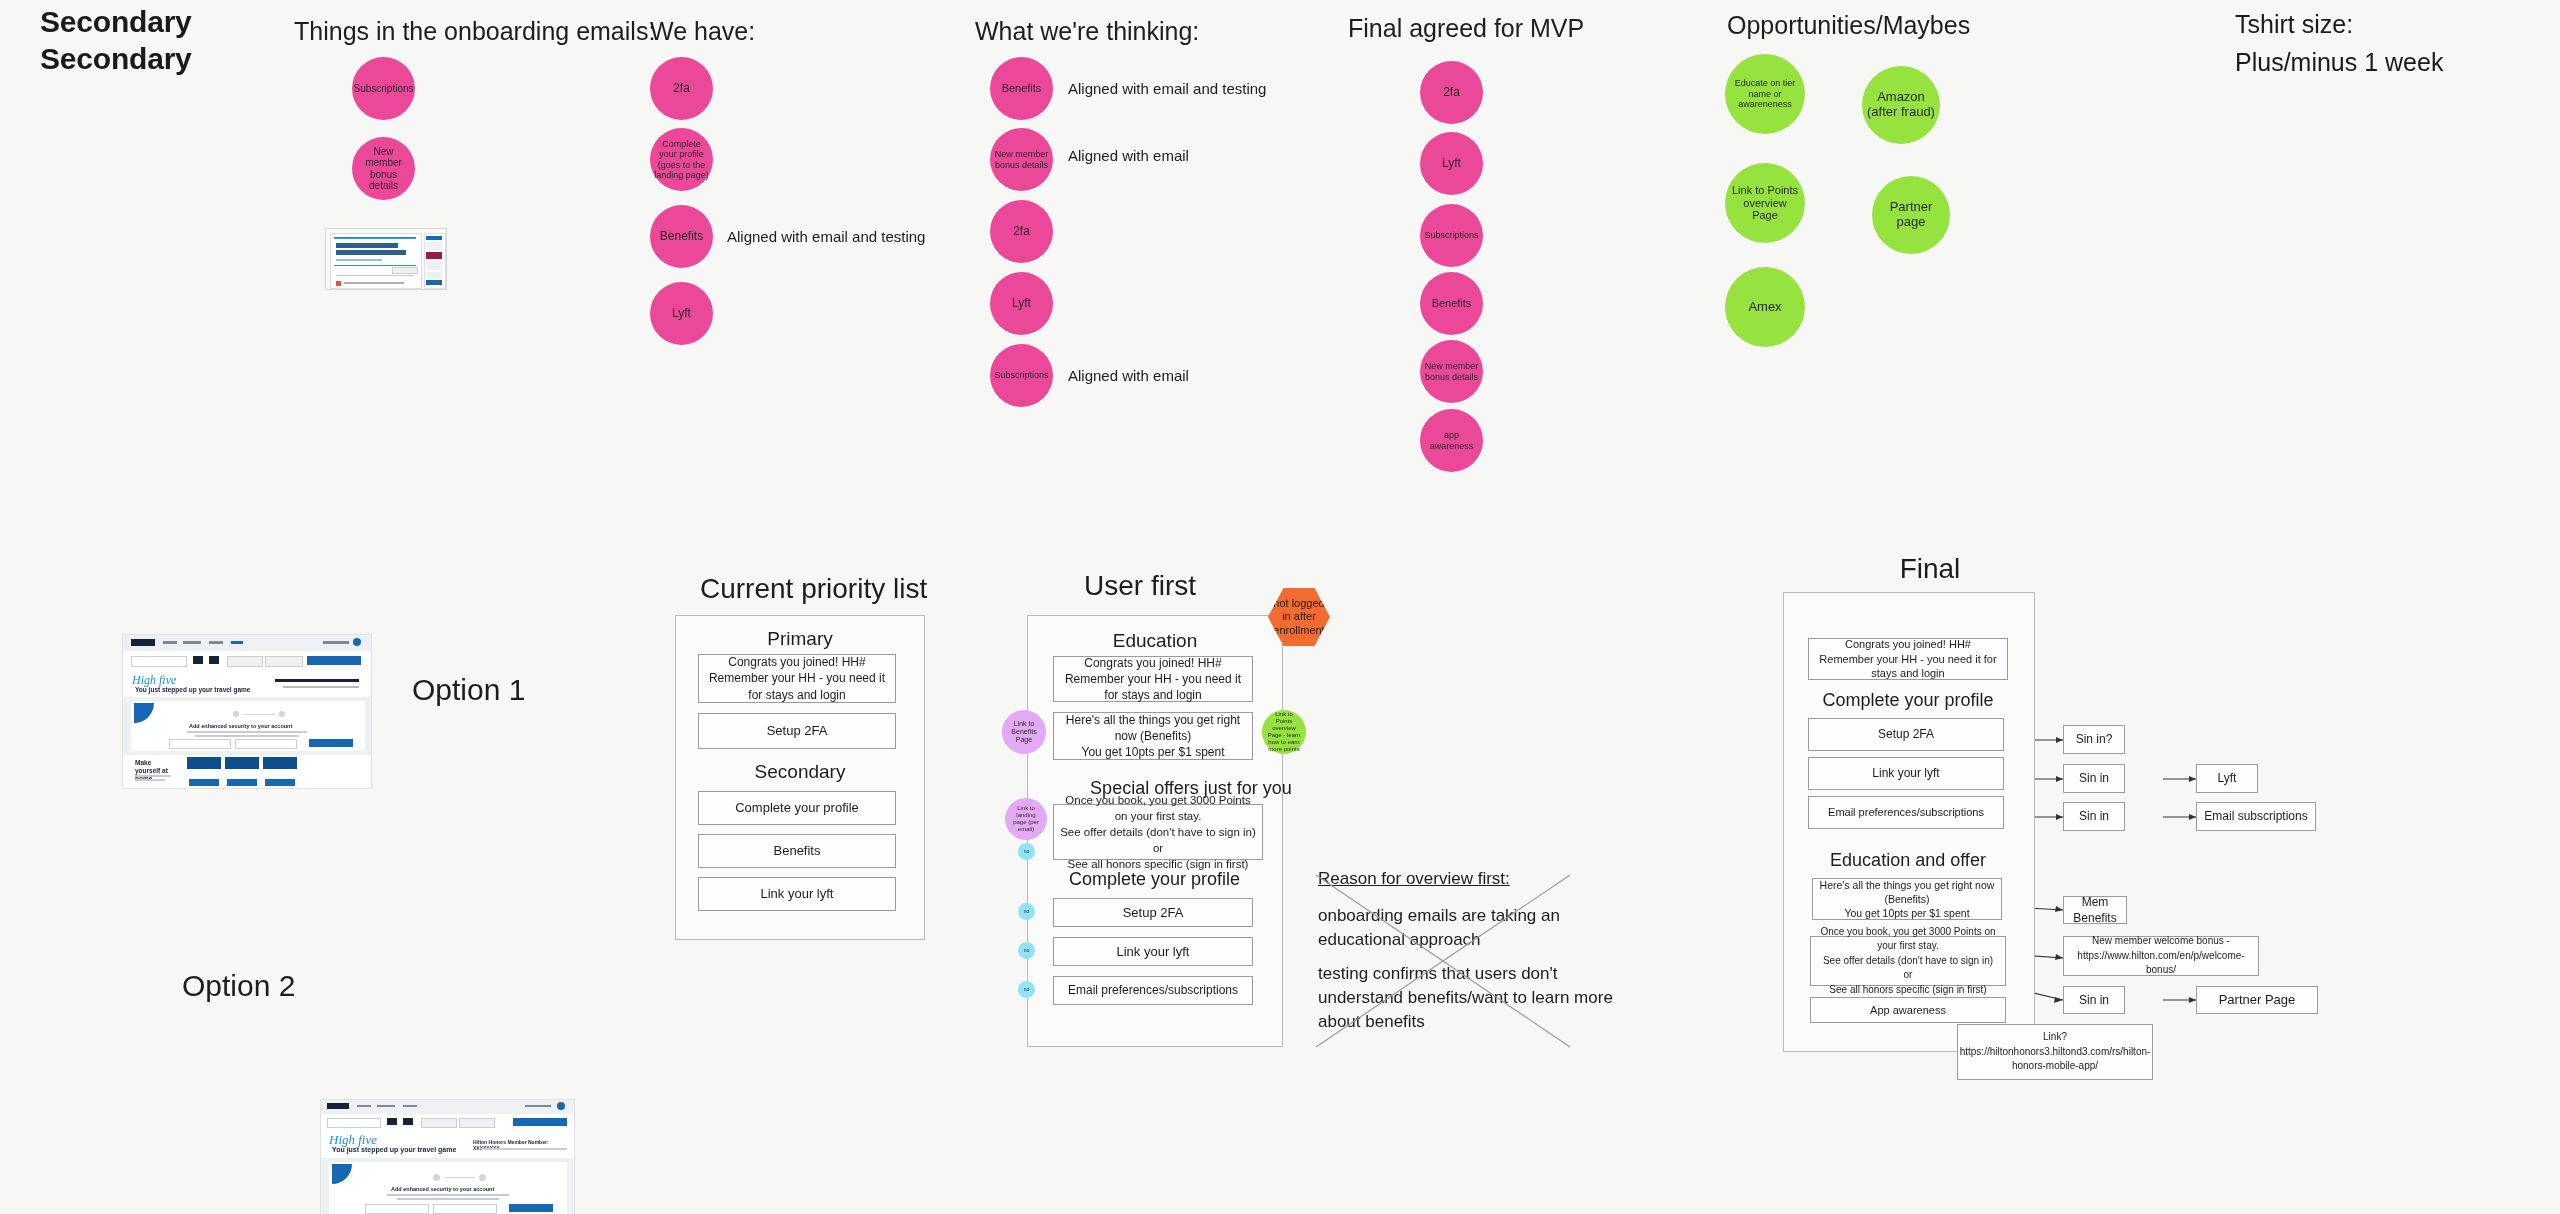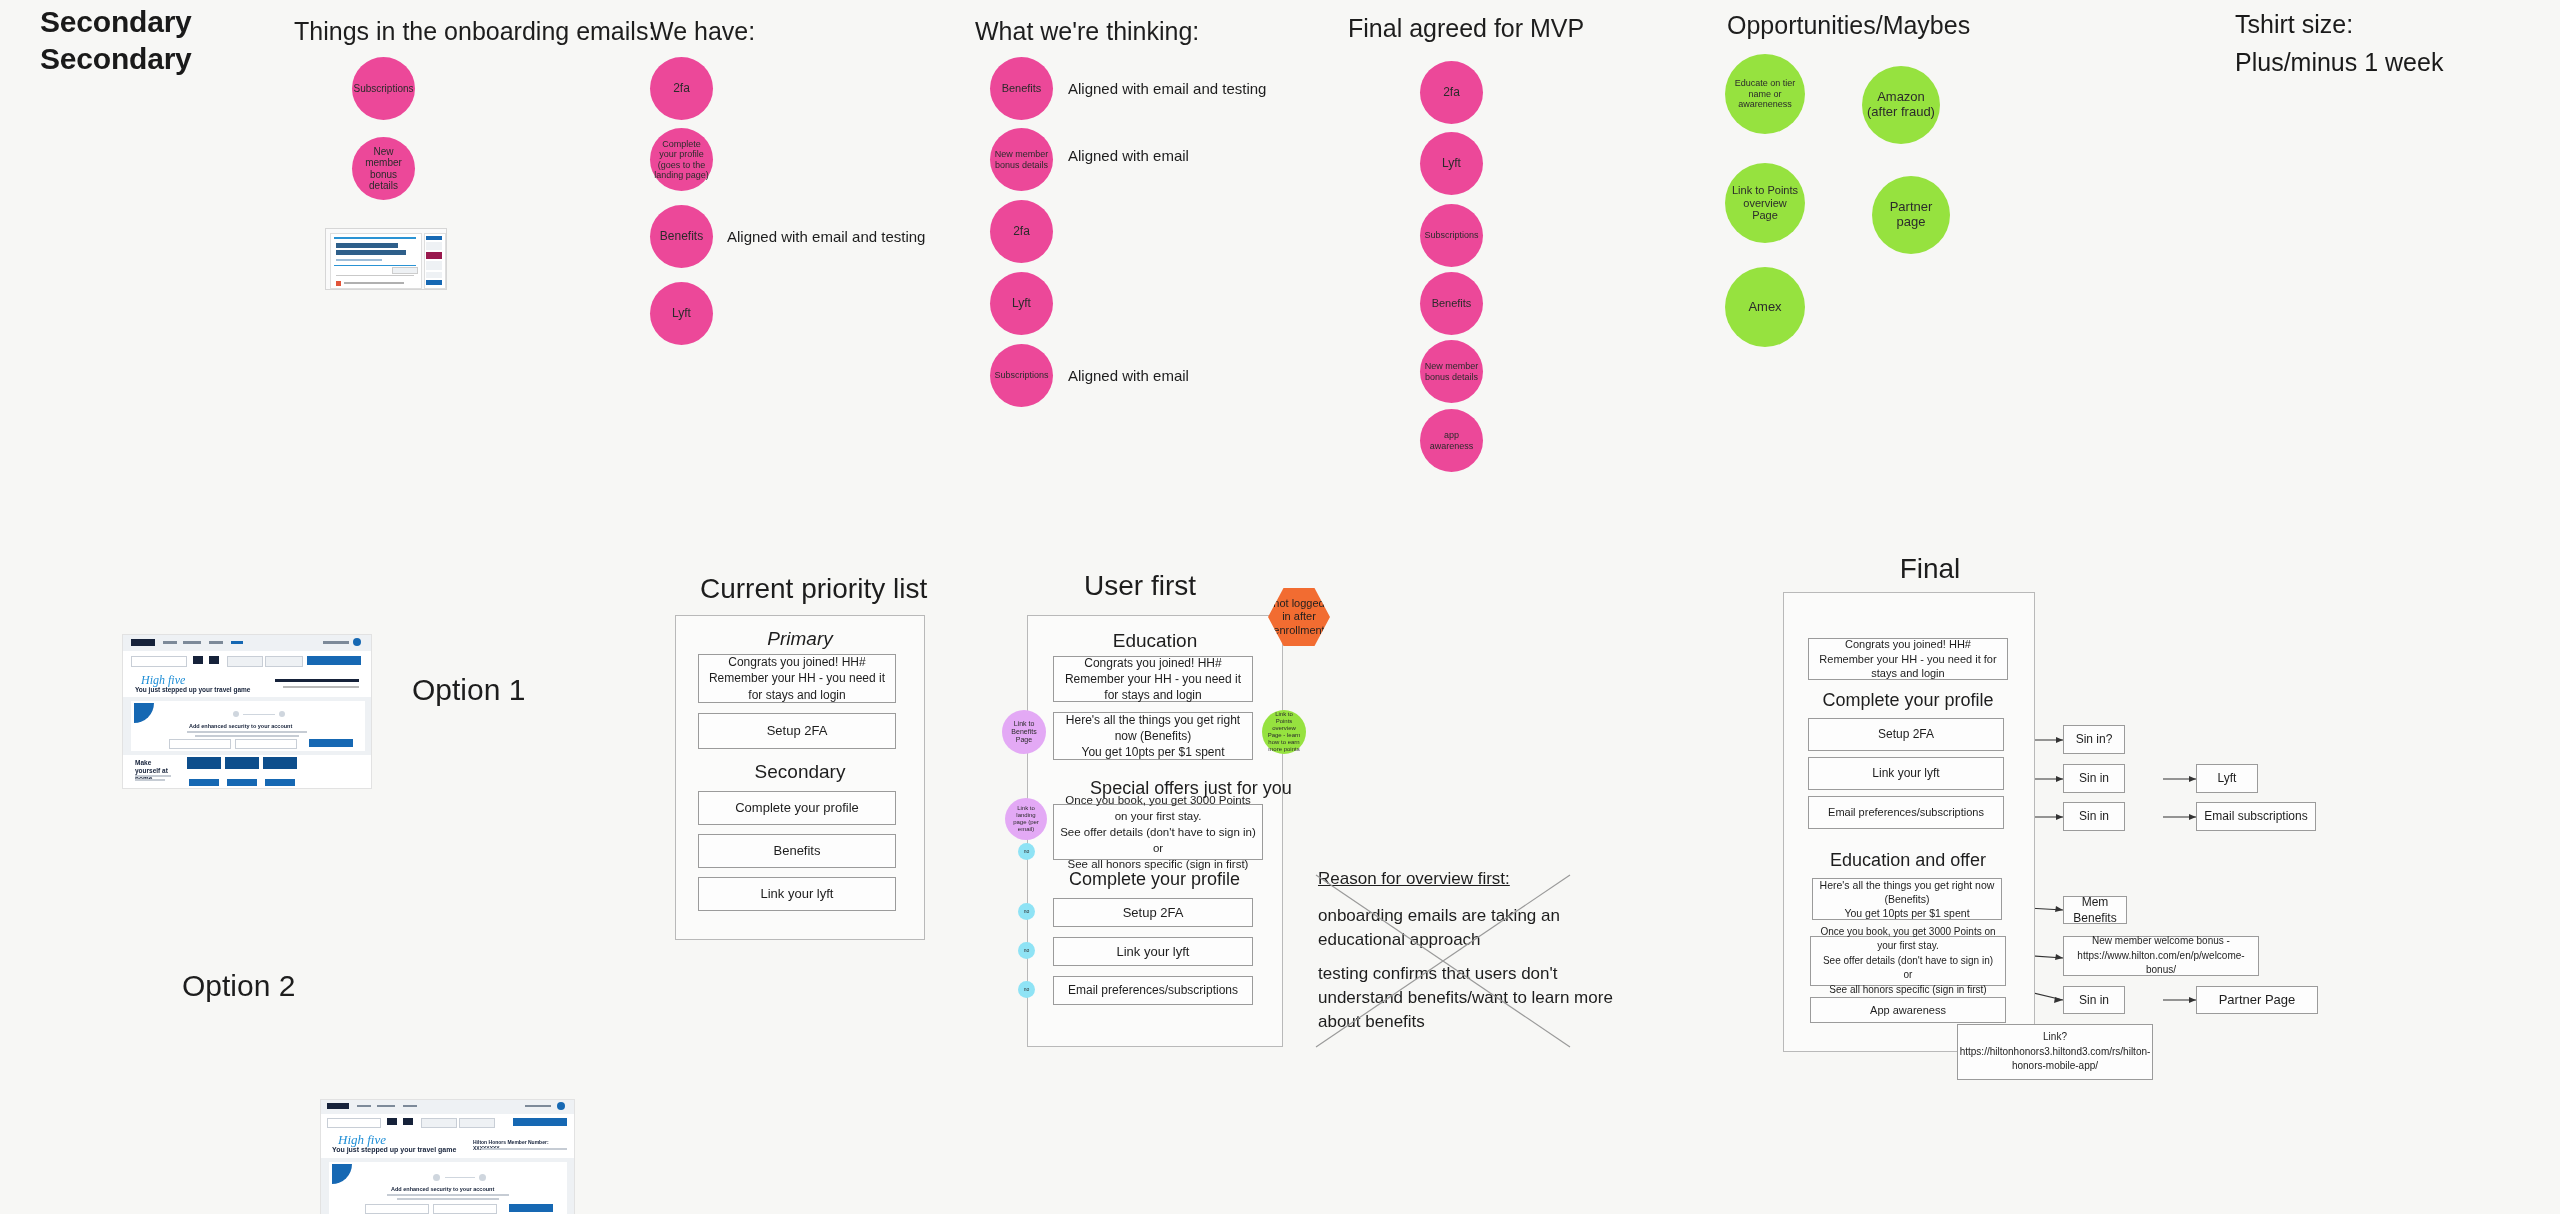--- a/index.html
+++ b/index.html
@@ -62,21 +62,21 @@
   .opt-label{font-size:30px;color:#1d1d1d;}
 
   
   .shot{background:#ffffff;border:1px solid #e2e2e2;box-sizing:border-box;overflow:hidden;position:relative;}
   .bar{position:absolute;background:#d8dde3;}
   .bar.blue{background:#1668b3;}
   .bar.dkblue{background:#0d4e8c;}
   .bar.lt{background:#eef1f4;}
   .bar.wht{background:#ffffff;}
   .bar.sky{background:#2a93d4;}
-  .scriptblue{color:#1e8ed6;font-family:"Liberation Serif",serif;font-style:italic;margin-left:9px;}
+  .scriptblue{color:#1e8ed6;font-family:"Liberation Serif",serif;font-style:italic;}
 
   svg.lines{position:absolute;left:0;top:0;pointer-events:none;}
 </style>
 </head>
 <body>
 
 <div class="abs board-title" style="left:40px;top:4px;width:260px;">
   <div>Secondary</div>
   <div>Secondary</div>
 </div>
@@ -229,21 +229,21 @@
   <div class="bar" style="left:66px;top:94px;width:122px;height:1.5px;background:#c6ccd4;"></div>
   <div class="bar" style="left:76px;top:98px;width:102px;height:1.5px;background:#c6ccd4;"></div>
   <div class="bar wht" style="left:44px;top:104px;width:62px;height:8px;border:1px solid #c8ced6;"></div>
   <div class="bar wht" style="left:112px;top:104px;width:62px;height:8px;border:1px solid #c8ced6;"></div>
   <div class="bar blue" style="left:188px;top:104px;width:44px;height:8px;"></div>
 
 </div>
 
 <div class="abs sec-head" style="left:700px;top:573px;width:200px;">Current priority list</div>
 <div class="abs panel" style="left:675px;top:615px;width:250px;height:325px;"></div>
-<div class="abs sec-head" style="left:715px;top:628px;width:170px;font-size:19px;font-style:italic;">Primary</div>
+<div class="abs sec-head" style="left:715px;top:628px;width:170px;font-size:19px;">Primary</div>
 <div class="abs cell" style="left:698px;top:654px;width:198px;height:49px;white-space:pre-line;font-size:12px;">Congrats you joined! HH#
 Remember your HH - you need it for stays and login</div>
 <div class="abs cell" style="left:698px;top:713px;width:198px;height:36px;font-size:13px;">Setup 2FA</div>
 <div class="abs sec-head" style="left:715px;top:761px;width:170px;font-size:19px;">Secondary</div>
 <div class="abs cell" style="left:698px;top:791px;width:198px;height:34px;font-size:13px;">Complete your profile</div>
 <div class="abs cell" style="left:698px;top:834px;width:198px;height:34px;font-size:13px;">Benefits</div>
 <div class="abs cell" style="left:698px;top:877px;width:198px;height:34px;font-size:13px;">Link your lyft</div>
 
 <div class="abs sec-head" style="left:1075px;top:570px;width:130px;">User first</div>
 <div class="abs panel" style="left:1027px;top:615px;width:256px;height:432px;"></div>

